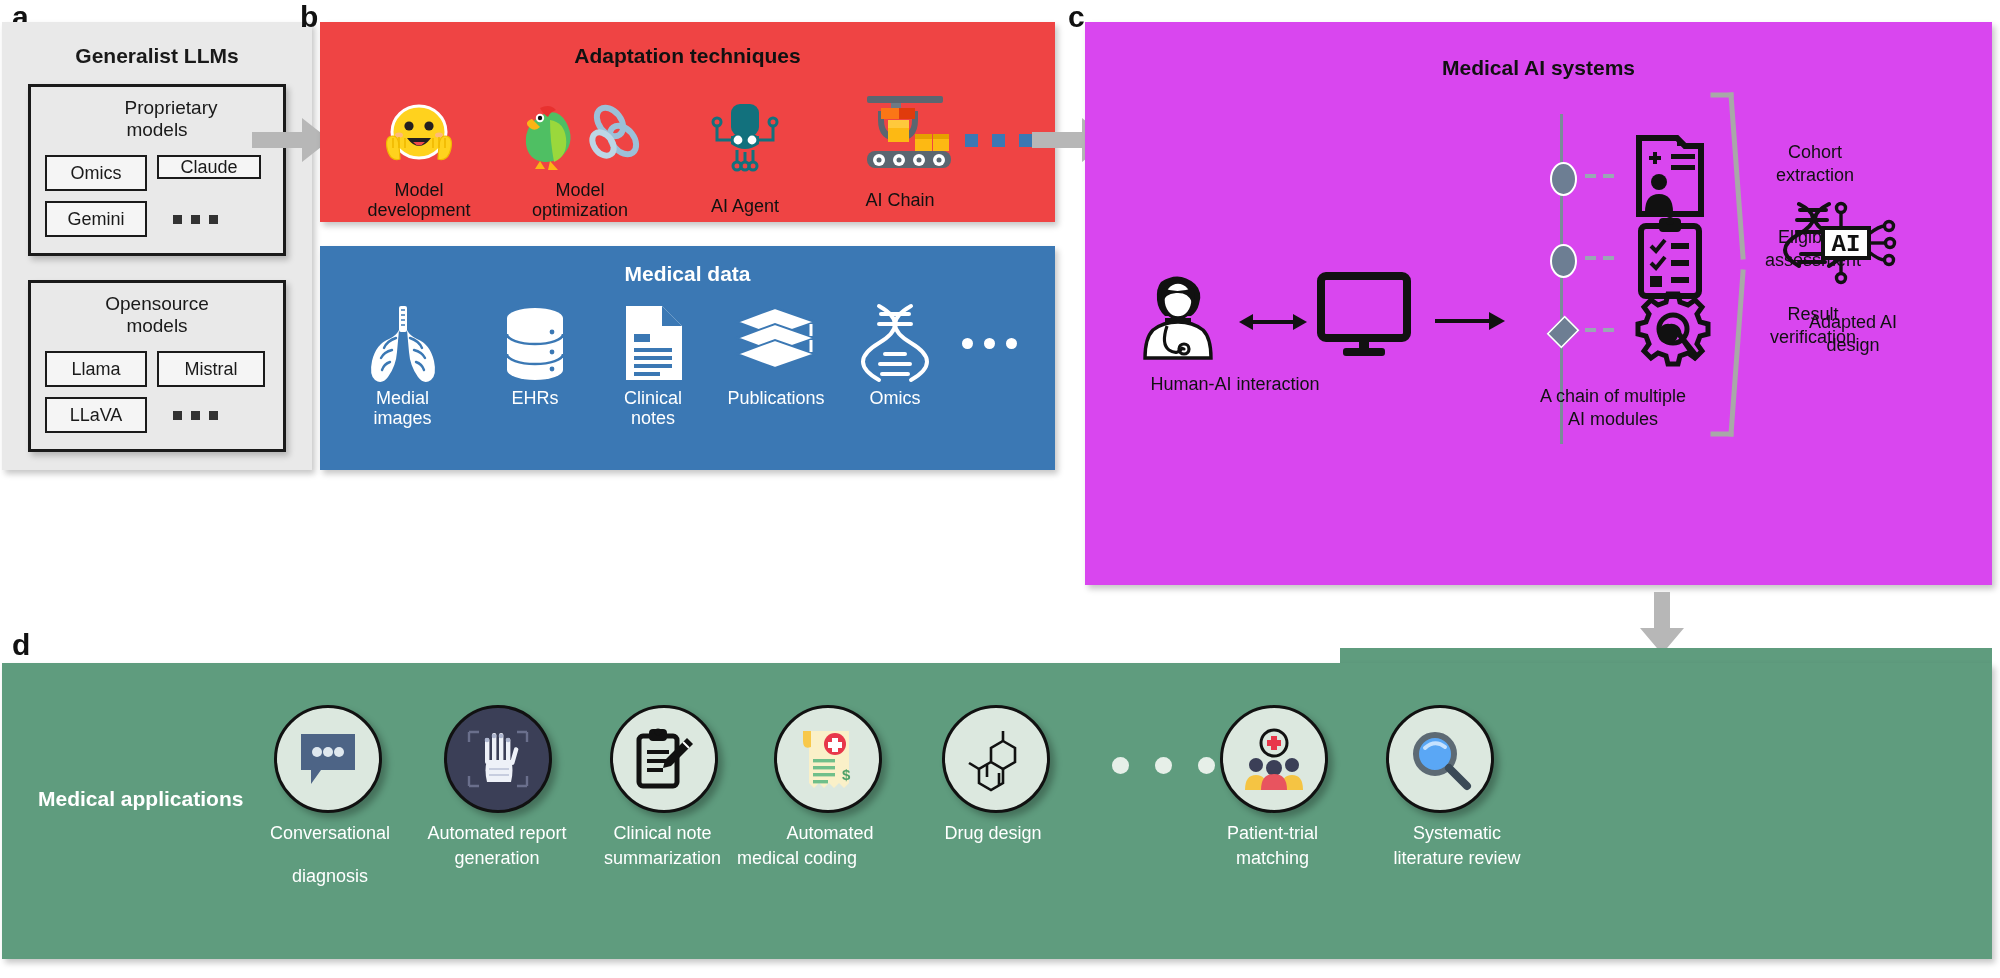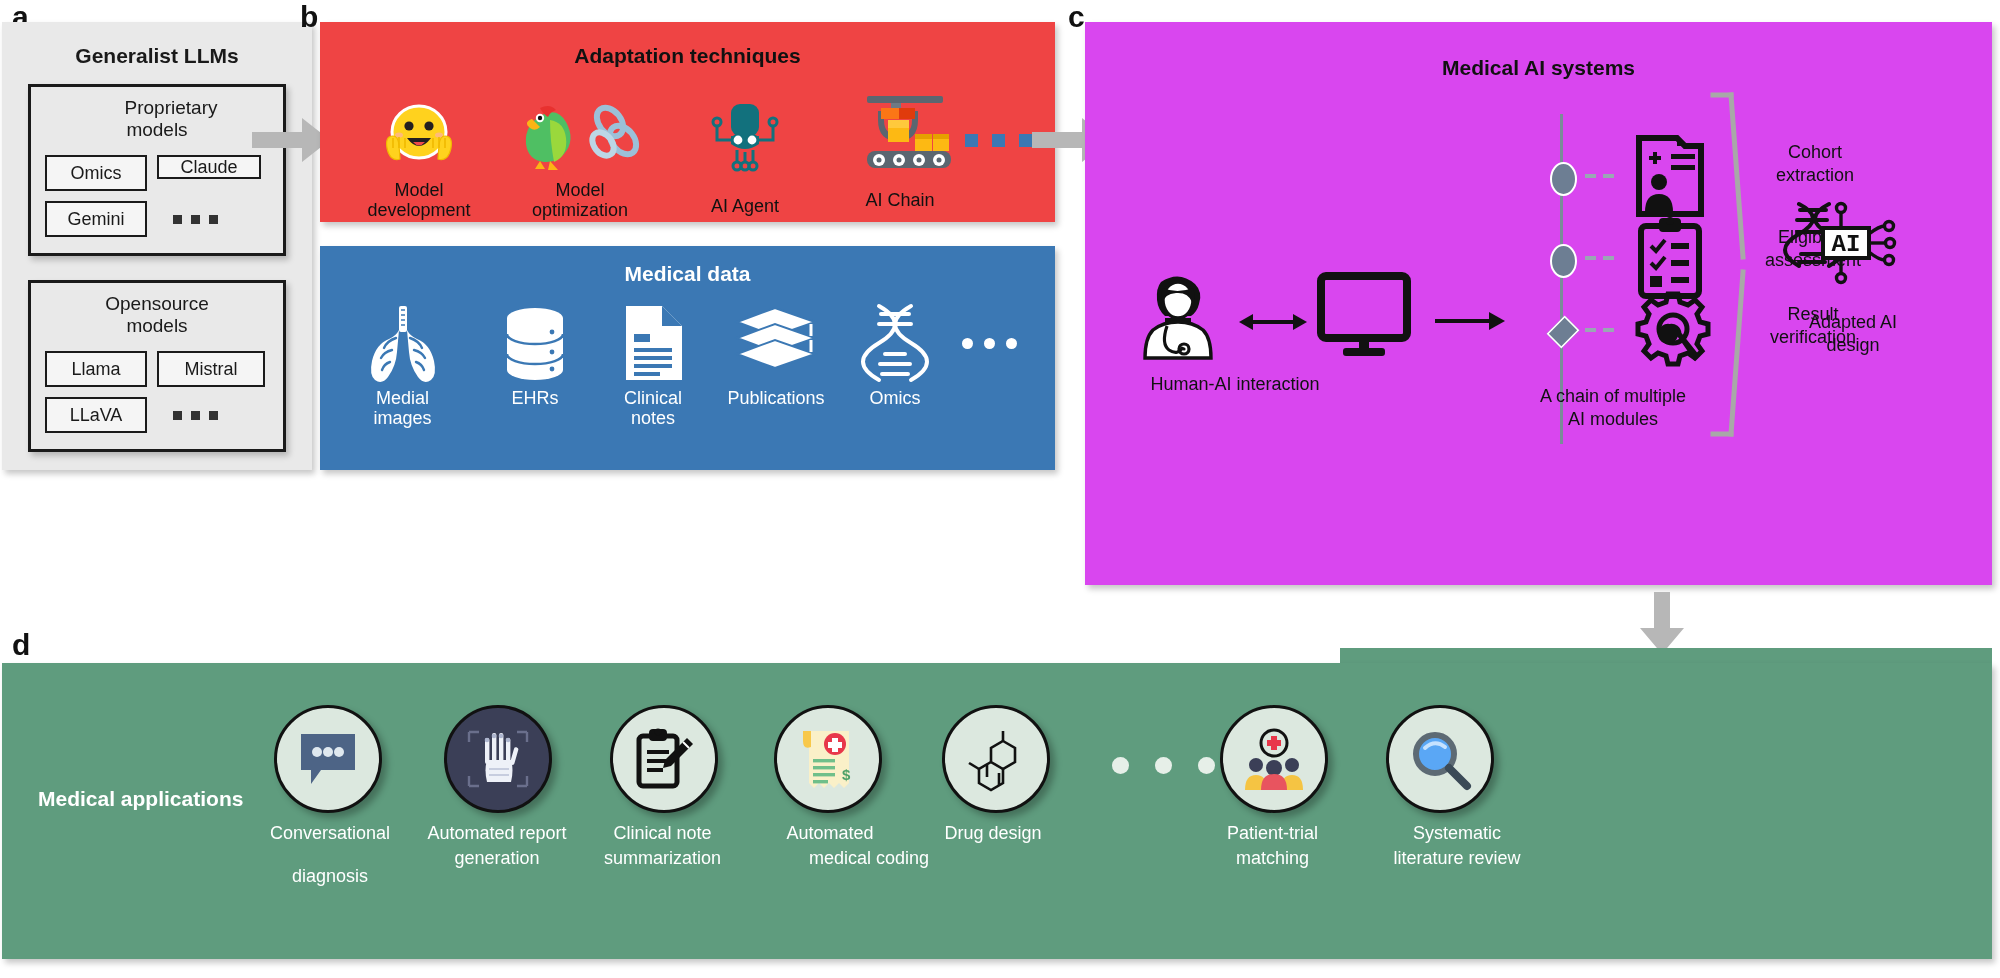--- a/index.html
+++ b/index.html
@@ -518,21 +518,21 @@
             <rect x="14" y="32" width="22" height="3.4"></rect>
             <rect x="14" y="39" width="22" height="3.4"></rect>
         <rect x="14" y="46" width="22" height="3.4"></rect>
             <rect x="14" y="53" width="15" height="3.4"></rect>
           </g>
         <text x="43" y="53" font-size="15" font-weight="bold" fill="#4da168" font-family="'Liberation Sans',sans-serif">$</text>
       </svg>
     </span>
   </div>
   <div class="d-item" style="left:728px;top:160px;width:200px;text-align:center;">Automated</div>
-  <div class="d-item" style="left:767px;top:185px;width:200px;text-align:center;">medical coding</div>
+  <div class="d-item" style="left:695px;top:185px;width:200px;text-align:center;">medical coding</div>
 
   <div class="d-circle" style="left:940px;top:42px;width:102px;height:102px;">
     <span>
       <svg width="62" height="64" viewBox="0 0 62 64">
         <g fill="none" stroke="#111" stroke-width="2.6">
           <path d="M38 4 v10"></path>
           <path d="M38 14 l12 7 v14 l-12 7 l-12 -7 v-14z"></path>
           <path d="M26 35 l-12 7 v14 l12 7 l12 -7 v-14"></path>
           <path d="M14 42 l-10 -6"></path>
           <path d="M22 38 v12 M34 46 v12"></path>

